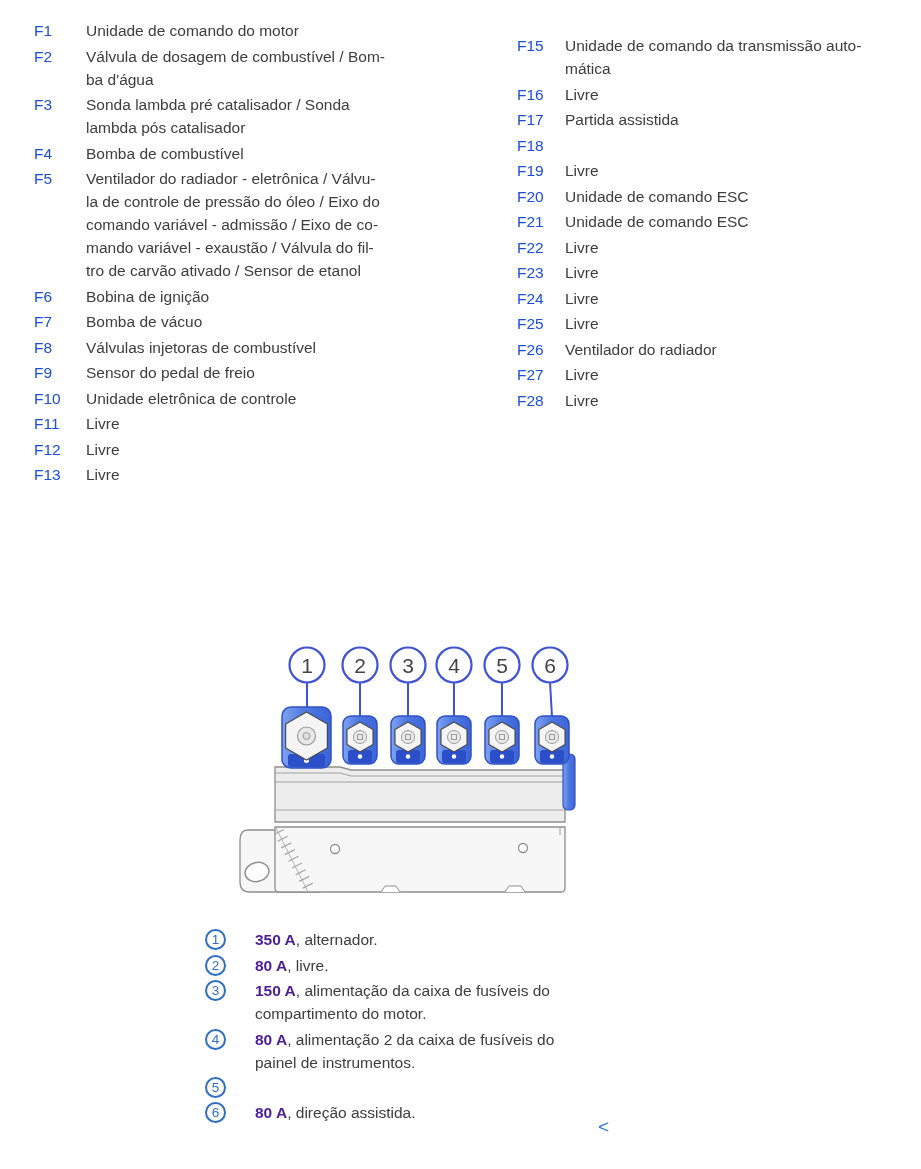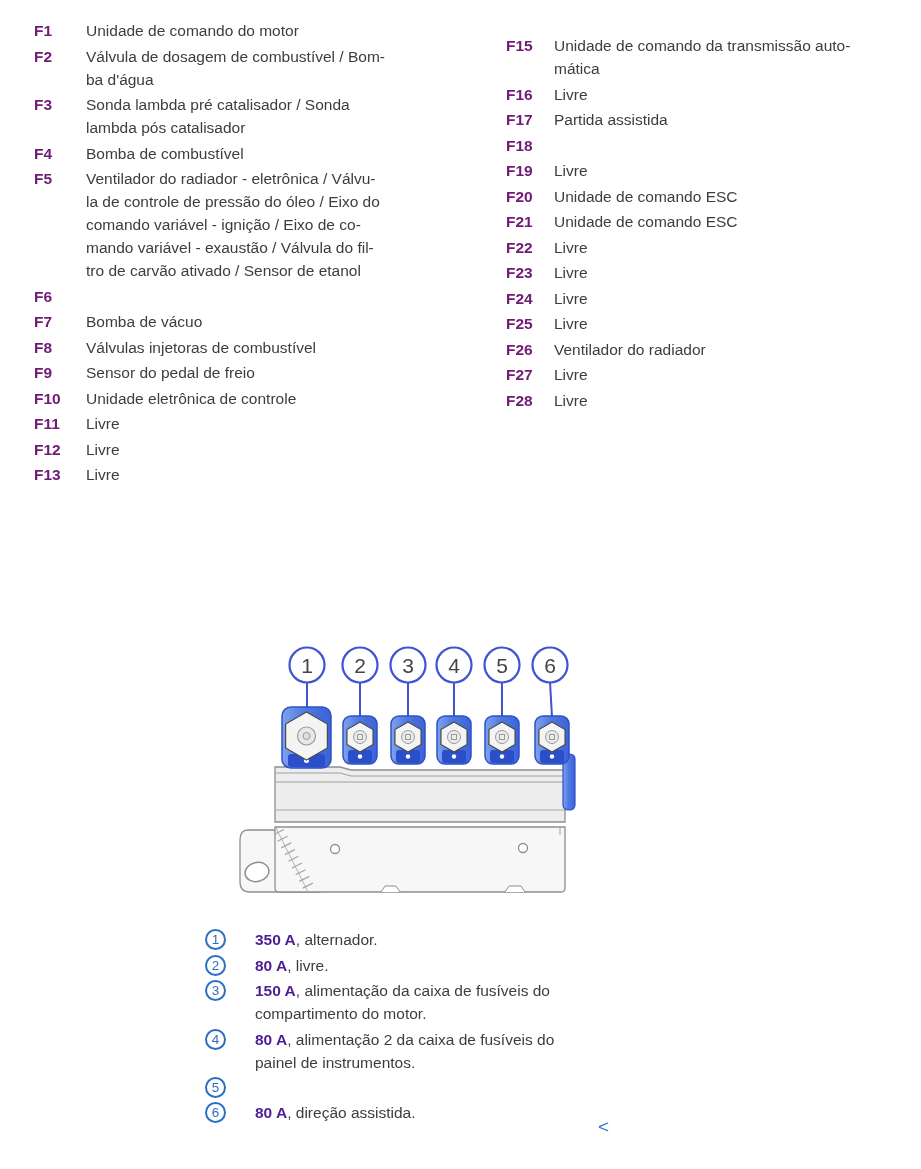--- a/index.html
+++ b/index.html
@@ -7,22 +7,22 @@
     width:921px;height:1169px;position:relative;overflow:hidden;
     background:#ffffff;color:#3d3d3d;
     font-family:"Liberation Sans",sans-serif;
   }
   
   .fuse-col{position:absolute;display:flex;flex-direction:column;}
   #col-left{left:34px;top:19px;width:424px;}
   #col-right{left:506px;top:34px;width:412px;}
   .fuse-row{display:grid;grid-template-columns:52px 1fr;margin-bottom:2.5px;
             font-size:15.5px;line-height:23px;}
-  #col-right .fuse-row{grid-template-columns:48px 1fr;}
-  .fuse-label{font-weight:700;color:#701a75;}
+  #col-right .fuse-row{grid-template-columns:48px 1fr;margin-left:11px;}
+  .fuse-label{font-weight:400;color:#1d4ed8;}
   .fuse-text{white-space:pre-line;}
   
   #diagram-svg{position:absolute;left:230px;top:636px;}
   .callout-num{font-family:"Liberation Sans",sans-serif;font-size:21px;fill:#454545;}
   
   #legend{position:absolute;left:205px;top:928px;width:430px;}
   .legend-row{display:grid;grid-template-columns:50px 1fr;margin-bottom:2.5px;
               font-size:15.5px;line-height:23px;}
   .legend-badge{width:21px;height:21px;box-sizing:border-box;margin-top:1px;
                 border:2px solid #2e6fc1;border-radius:50%;color:#2e6fc1;
@@ -55,26 +55,27 @@
 lambda pós catalisador</span>
         </div>
         <div class="fuse-row">
           <span class="fuse-label">F4</span>
           <span class="fuse-text">Bomba de combustível</span>
         </div>
         <div class="fuse-row">
           <span class="fuse-label">F5</span>
           <span class="fuse-text">Ventilador do radiador - eletrônica / Válvu-
 la de controle de pressão do óleo / Eixo do
-comando variável - ignição / Eixo de co-
+comando variável - admissão / Eixo de co-
 mando variável - exaustão / Válvula do fil-
 tro de carvão ativado / Sensor de etanol</span>
         </div>
         <div class="fuse-row">
           <span class="fuse-label">F6</span>
+          <span class="fuse-text">Bobina de ignição</span>
         </div>
         <div class="fuse-row">
           <span class="fuse-label">F7</span>
           <span class="fuse-text">Bomba de vácuo</span>
         </div>
         <div class="fuse-row">
           <span class="fuse-label">F8</span>
           <span class="fuse-text">Válvulas injetoras de combustível</span>
         </div>
         <div class="fuse-row">

